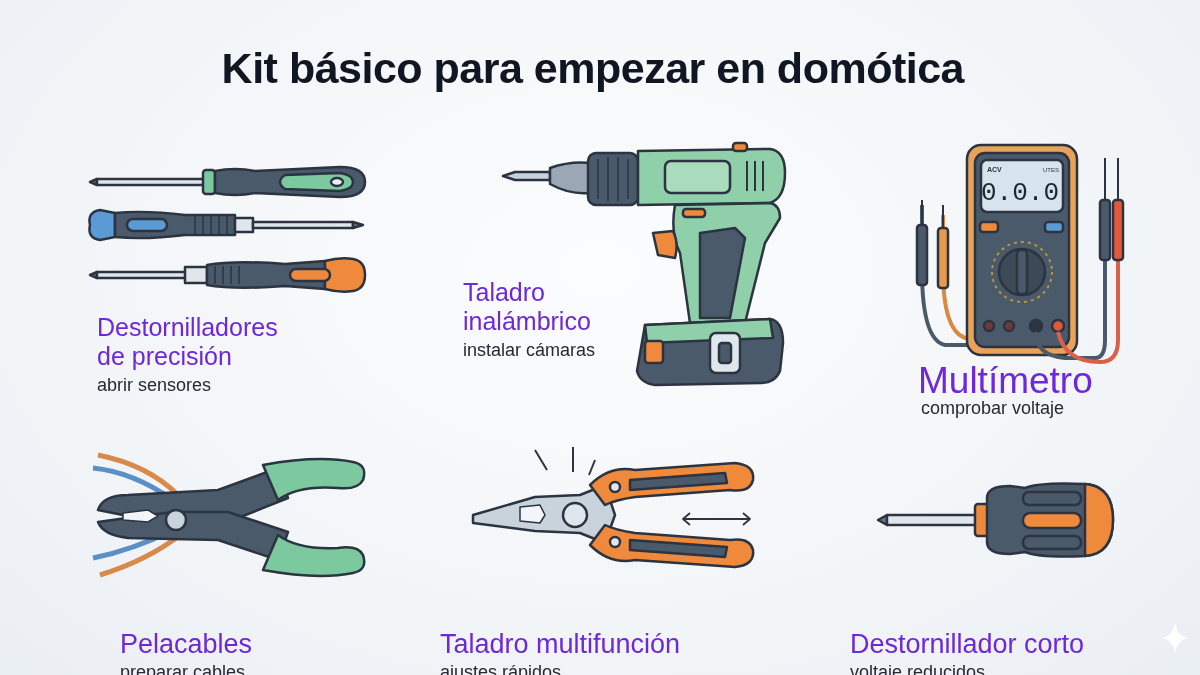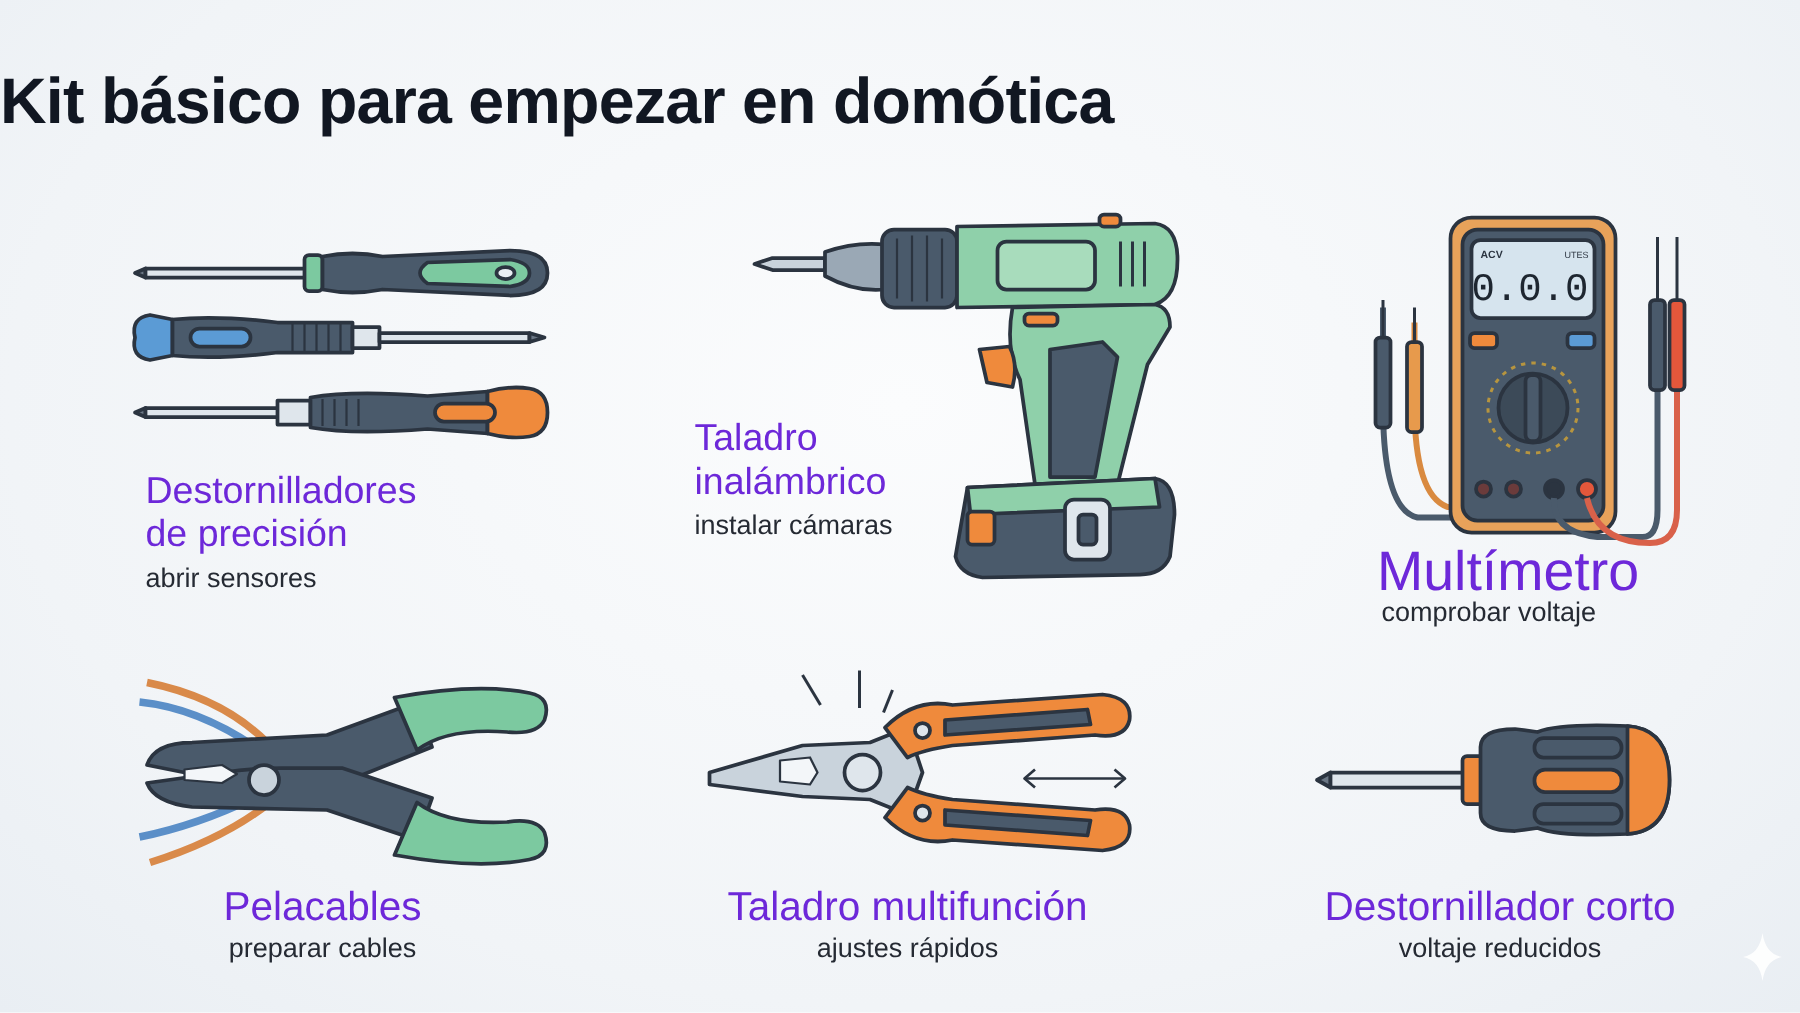--- a/index.html
+++ b/index.html
@@ -5,34 +5,35 @@
   * { margin: 0; padding: 0; box-sizing: border-box; }
   html, body { width: 1200px; height: 675px; overflow: hidden; }
   body {
     font-family: "Liberation Sans", sans-serif;
     background: radial-gradient(ellipse at 50% 40%, #fbfcfd 0%, #f1f4f7 70%, #e9eef3 100%);
     color: #111827;
     position: relative;
   }
   .title {
     position: absolute; left: 0; top: 44px; width: 964px;
-    text-align: left; font-size: 43px; font-weight: 700;
+    text-align: right; font-size: 43px; font-weight: 700;
     letter-spacing: -0.5px; color: #111722;
     font-family: "Liberation Sans", sans-serif;
+    padding-left: 44px;
   }
   .tool { position: absolute; }
   .tool svg { position: absolute; overflow: visible; }
   .label-name {
     position: absolute; font-weight: 400; font-size: 25px; color: #6d28d9;
     line-height: 29px; white-space: nowrap;
   }
   .label-desc {
     position: absolute; font-size: 18px; color: #252a33; white-space: nowrap;
   }
-  .center { text-align: center; }
+  .center { text-align: left; margin-top: 40px; }
   .sparkle { position: absolute; left: 1160px; top: 620px; }
 </style>
 </head>
 <body>
 
 <div class="title">Kit básico para empezar en domótica</div>
 
 <div class="tool">
   <svg style="left:85px;top:155px" width="290" height="140" viewBox="0 0 290 140">
     <g stroke="#2b3440" stroke-width="2.5" stroke-linejoin="round">

